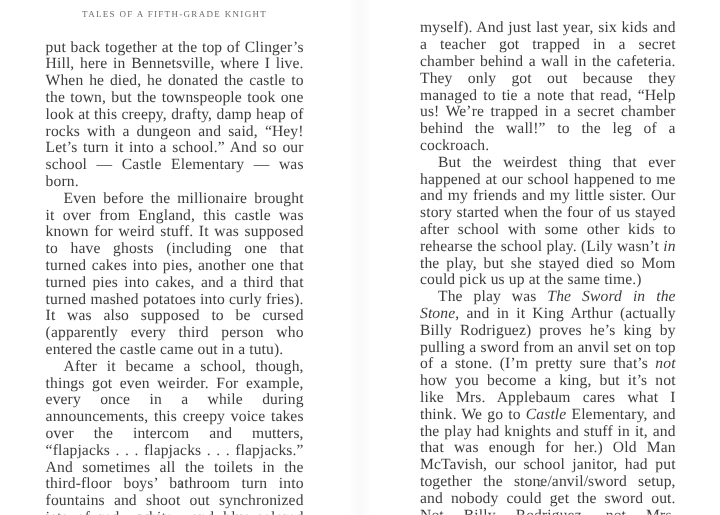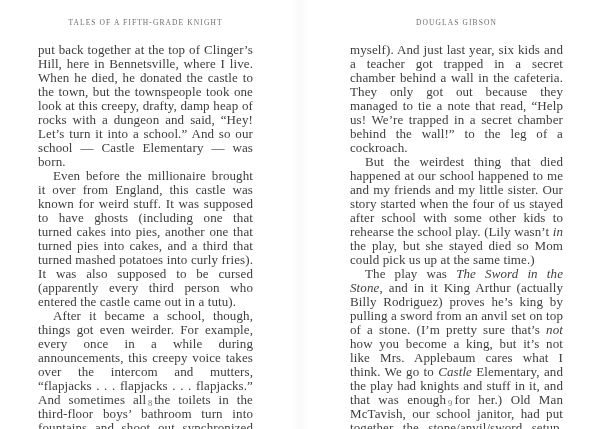--- a/index.html
+++ b/index.html
@@ -31,21 +31,21 @@
     width: 300px;
     height: 429px;
   }
   .column {
     position: absolute;
     top: 0;
   }
   .page-left .column  { left: 38px;  width: 215px; }
   .page-right .column { left: 50px;  width: 213px; }
   .running-head {
-    margin-top: 18px;
+    margin-top: 7px;
     text-align: center;
     font-size: 7.5px;
     letter-spacing: 1.1px;
     color: #6e6e6e;
     text-transform: uppercase;
     white-space: nowrap;
   }
   .text-block {
     margin-top: 16px;
     font-size: 13px;
@@ -79,22 +79,21 @@
           <p class=""><span>put back together at the top of Clinger’s Hill, here in Bennetsville, where I live. When he died, he donated the castle to the town, but the townspeople took one look at this creepy, drafty, damp heap of rocks with a dungeon and said, “Hey! Let’s turn it into a school.” And so our school — Castle Elementary — was born.</span></p>
           <p class="indent"><span>Even before the millionaire brought it over from England, this castle was known for weird stuff. It was supposed to have ghosts (including one that turned cakes into pies, another one that turned pies into cakes, and a third that turned mashed potatoes into curly fries). It was also supposed to be cursed (apparently every third person who entered the castle came out in a tutu).</span></p>
           <p class="indent"><span>After it became a school, though, things got even weirder. For example, every once in a while during announcements, this creepy voice takes over the intercom and mutters, “flapjacks . . . flapjacks . . . flapjacks.” And sometimes all the toilets in the third-floor boys’ bathroom turn into fountains and shoot out synchronized jets of red-, white-, and blue-colored water (I’ve heard that the jets spray in time to “Yankee Doodle,” but I’ve never seen them</span></p>
         </div>
     </div>
     <div class="folio">8</div>
   </div>
 
   <div class="page page-right">
     <div class="column">
-      <div class="running-head">DOUGLAS GIBSON</div>
       <div class="text-block">
           <p class=""><span>myself). And just last year, six kids and a teacher got trapped in a secret chamber behind a wall in the cafeteria. They only got out because they managed to tie a note that read, “Help us! We’re trapped in a secret chamber behind the wall!” to the leg of a cockroach.</span></p>
-          <p class="indent"><span>But the weirdest thing that died happened at our school happened to me and my friends and my little sister. Our story started when the four of us stayed after school with some other kids to rehearse the school play. (Lily wasn’t </span><em>in</em><span> the play, but she stayed died so Mom could pick us up at the same time.)</span></p>
+          <p class="indent"><span>But the weirdest thing that ever happened at our school happened to me and my friends and my little sister. Our story started when the four of us stayed after school with some other kids to rehearse the school play. (Lily wasn’t </span><em>in</em><span> the play, but she stayed died so Mom could pick us up at the same time.)</span></p>
           <p class="indent"><span>The play was </span><em>The Sword in the Stone</em><span>, and in it King Arthur (actually Billy Rodriguez) proves he’s king by pulling a sword from an anvil set on top of a stone. (I’m pretty sure that’s </span><em>not</em><span> how you become a king, but it’s not like Mrs. Applebaum cares what I think. We go to </span><em>Castle</em><span> Elementary, and the play had knights and stuff in it, and that was enough for her.) Old Man McTavish, our school janitor, had put together the stone/anvil/sword setup, and nobody could get the sword out. Not Billy Rodriguez, not Mrs. Applebaum. Not my best friend Max — he gave</span></p>
         </div>
     </div>
     <div class="folio">9</div>
   </div>
 </div>
 
 </body></html>

